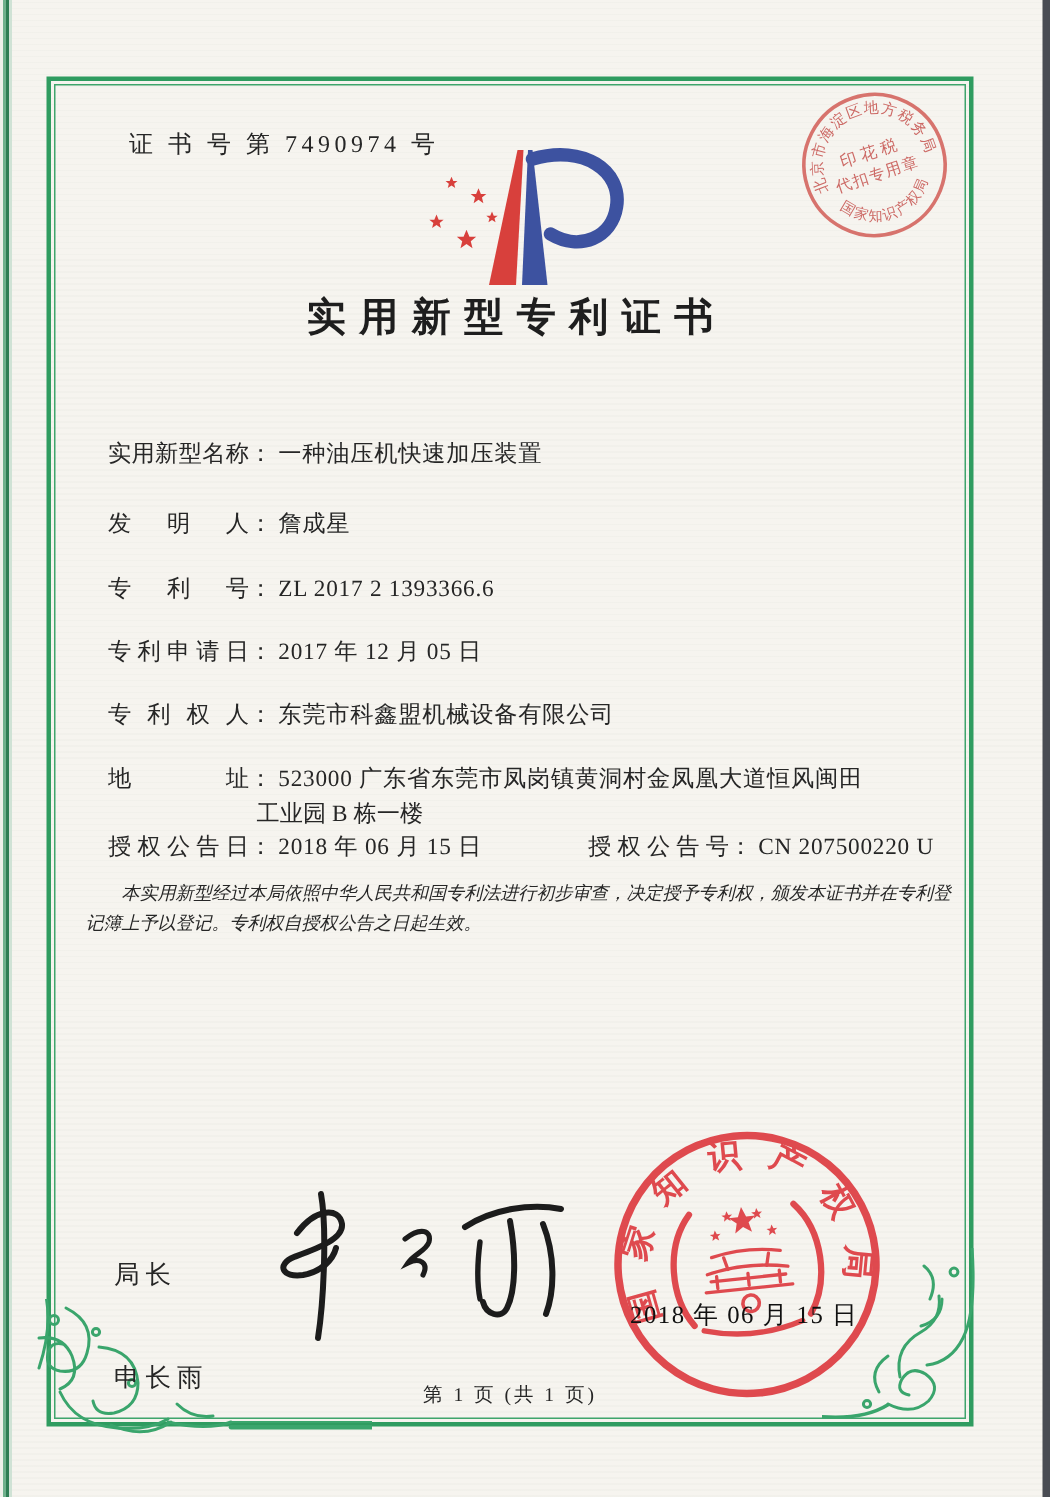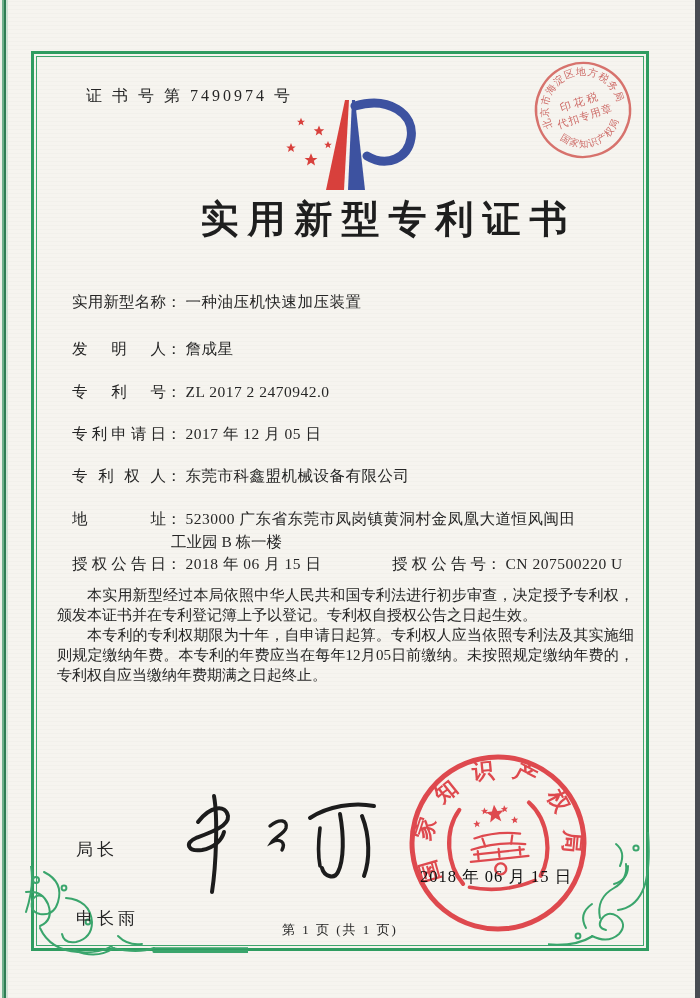--- a/index.html
+++ b/index.html
@@ -16,28 +16,28 @@
   }
   .edge-left{position:absolute;left:0;top:0;bottom:0;width:9px;
     background:linear-gradient(90deg,#eef0ea 0 2px,#6fb08c 2px 4px,#2e7d54 4px 6px,#cfe2d5 6px 8px,rgba(0,0,0,0) 8px);}
   .edge-right{position:absolute;right:0;top:0;bottom:0;width:5px;background:#494c53;}
   .frame{position:absolute;left:31px;top:51px;width:612px;height:894px;
     border:3px solid #2f9c60;}
   .frame-inner{position:absolute;inset:2px;border:1px solid #3fa56c;}
   .cert-no{position:absolute;left:86px;top:86px;font-size:16px;letter-spacing:3px;}
   .logo{position:absolute;left:283px;top:98px;}
   .title{position:absolute;left:32px;top:194px;width:616px;margin:0;
-    text-align:center;font-size:38px;font-weight:700;letter-spacing:9px;text-indent:9px;color:#1e1e1e;padding-left:44px;}
+    text-align:center;font-size:26px;font-weight:700;letter-spacing:9px;text-indent:9px;color:#1e1e1e;}
   .field-row{position:absolute;left:72px;font-size:15.5px;white-space:nowrap;}
   .flabel{display:inline-block;width:94px;text-align:justify;text-align-last:justify;vertical-align:bottom;}
   .colon{display:inline-block;margin-right:4px;}
   .fvalue{letter-spacing:0.5px;}
   .addr2{position:absolute;left:171px;top:532px;font-size:15.5px;}
   .col2{position:absolute;left:320px;top:0;}
-  .paras{position:absolute;left:57px;top:585px;width:577px;font-size:15px;line-height:20px;text-align:justify;}
+  .paras{position:absolute;left:57px;top:585px;width:577px;font-size:12px;line-height:20px;text-align:justify;font-style:italic;}
   .paras p{margin:0;text-indent:2em;}
   .sig-title{position:absolute;left:76px;top:838px;font-size:17px;letter-spacing:4px;font-weight:500;}
   .sig-name{position:absolute;left:76px;top:907px;font-size:17px;letter-spacing:4px;font-weight:500;}
   .sig-svg{position:absolute;left:168px;top:788px;}
   .seal-office{position:absolute;left:403px;top:748px;}
   .seal-date{position:absolute;left:420px;top:866px;font-size:16.5px;color:#101010;letter-spacing:1px;white-space:nowrap;}
   .seal-tax{position:absolute;left:521px;top:46px;}
   .footer{position:absolute;left:32px;top:921px;width:616px;text-align:center;font-size:13px;letter-spacing:2px;}
   .flourish-bl{position:absolute;left:18px;top:866px;}
   .flourish-br{position:absolute;left:548px;top:832px;}
@@ -103,42 +103,41 @@
 
 <h1 class="title">实用新型专利证书</h1>
 
 <div class="field-row" style="top:292px">
   <span class="flabel">实用新型名称</span><span class="colon">：</span><span class="fvalue">一种油压机快速加压装置</span>
 </div>
 <div class="field-row" style="top:339px">
   <span class="flabel">发明人</span><span class="colon">：</span><span class="fvalue">詹成星</span>
 </div>
 <div class="field-row" style="top:382px">
-  <span class="flabel">专利号</span><span class="colon">：</span><span class="fvalue">ZL 2017 2 2470942.0</span>
+  <span class="flabel">专利号</span><span class="colon">：</span><span class="fvalue">ZL 2017 2 1393366.6</span>
 </div>
 <div class="field-row" style="top:424px">
   <span class="flabel">专利申请日</span><span class="colon">：</span><span class="fvalue">2017 年 12 月 05 日</span>
 </div>
 <div class="field-row" style="top:466px">
   <span class="flabel">专利权人</span><span class="colon">：</span><span class="fvalue">东莞市科鑫盟机械设备有限公司</span>
 </div>
 <div class="field-row" style="top:509px">
   <span class="flabel">地址</span><span class="colon">：</span><span class="fvalue">523000 广东省东莞市凤岗镇黄洞村金凤凰大道恒风闽田</span>
 </div>
 <div class="addr2">工业园 B 栋一楼</div>
 <div class="field-row" style="top:554px">
   <span class="flabel">授权公告日</span><span class="colon">：</span><span class="fvalue">2018 年 06 月 15 日</span>
   <span class="col2">
     <span class="flabel">授权公告号</span><span class="colon">：</span><span class="fvalue">CN 207500220 U</span>
   </span>
 </div>
 
 <div class="paras">
   <p>本实用新型经过本局依照中华人民共和国专利法进行初步审查，决定授予专利权，颁发本证书并在专利登记簿上予以登记。专利权自授权公告之日起生效。</p>
-  <p>本专利的专利权期限为十年，自申请日起算。专利权人应当依照专利法及其实施细则规定缴纳年费。本专利的年费应当在每年12月05日前缴纳。未按照规定缴纳年费的，专利权自应当缴纳年费期满之日起终止。</p>
 </div>
 
 <div class="sig-title">局长</div>
 <div class="sig-name">申长雨</div>
 
 <svg class="sig-svg" width="230" height="110" viewBox="0 0 230 110">
   <g fill="none" stroke="#1c1c1c" stroke-width="4" stroke-linecap="round">
     <path d="M30 34 C42 18 58 16 60 28 C61 38 44 44 28 50 C16 55 20 64 34 62 C46 60 54 52 56 44"></path>
     <path d="M46 8 C50 30 48 78 44 104"></path>
     <path d="M102 38 C112 30 120 32 118 40 C116 46 108 48 104 54 C112 50 118 54 114 62" stroke-width="3.4"></path>

